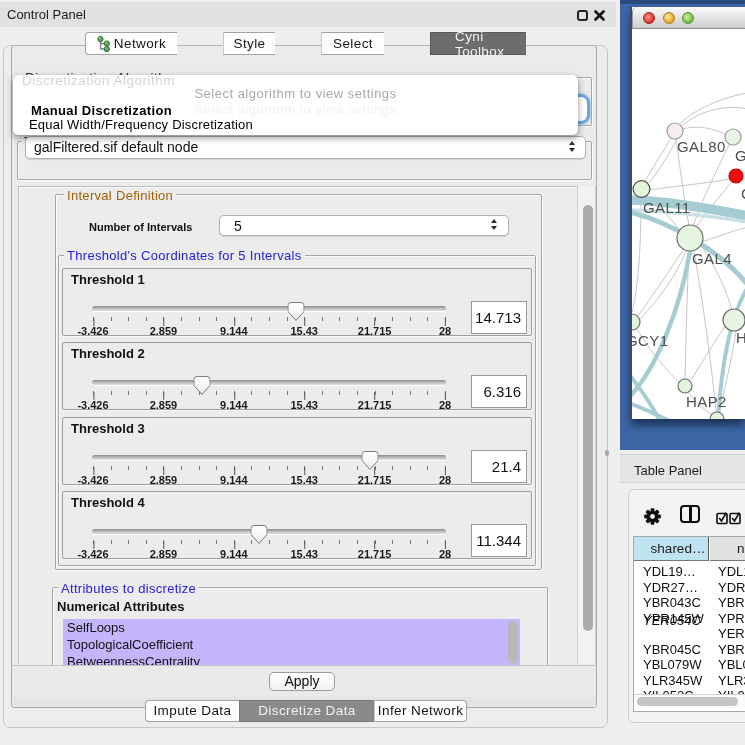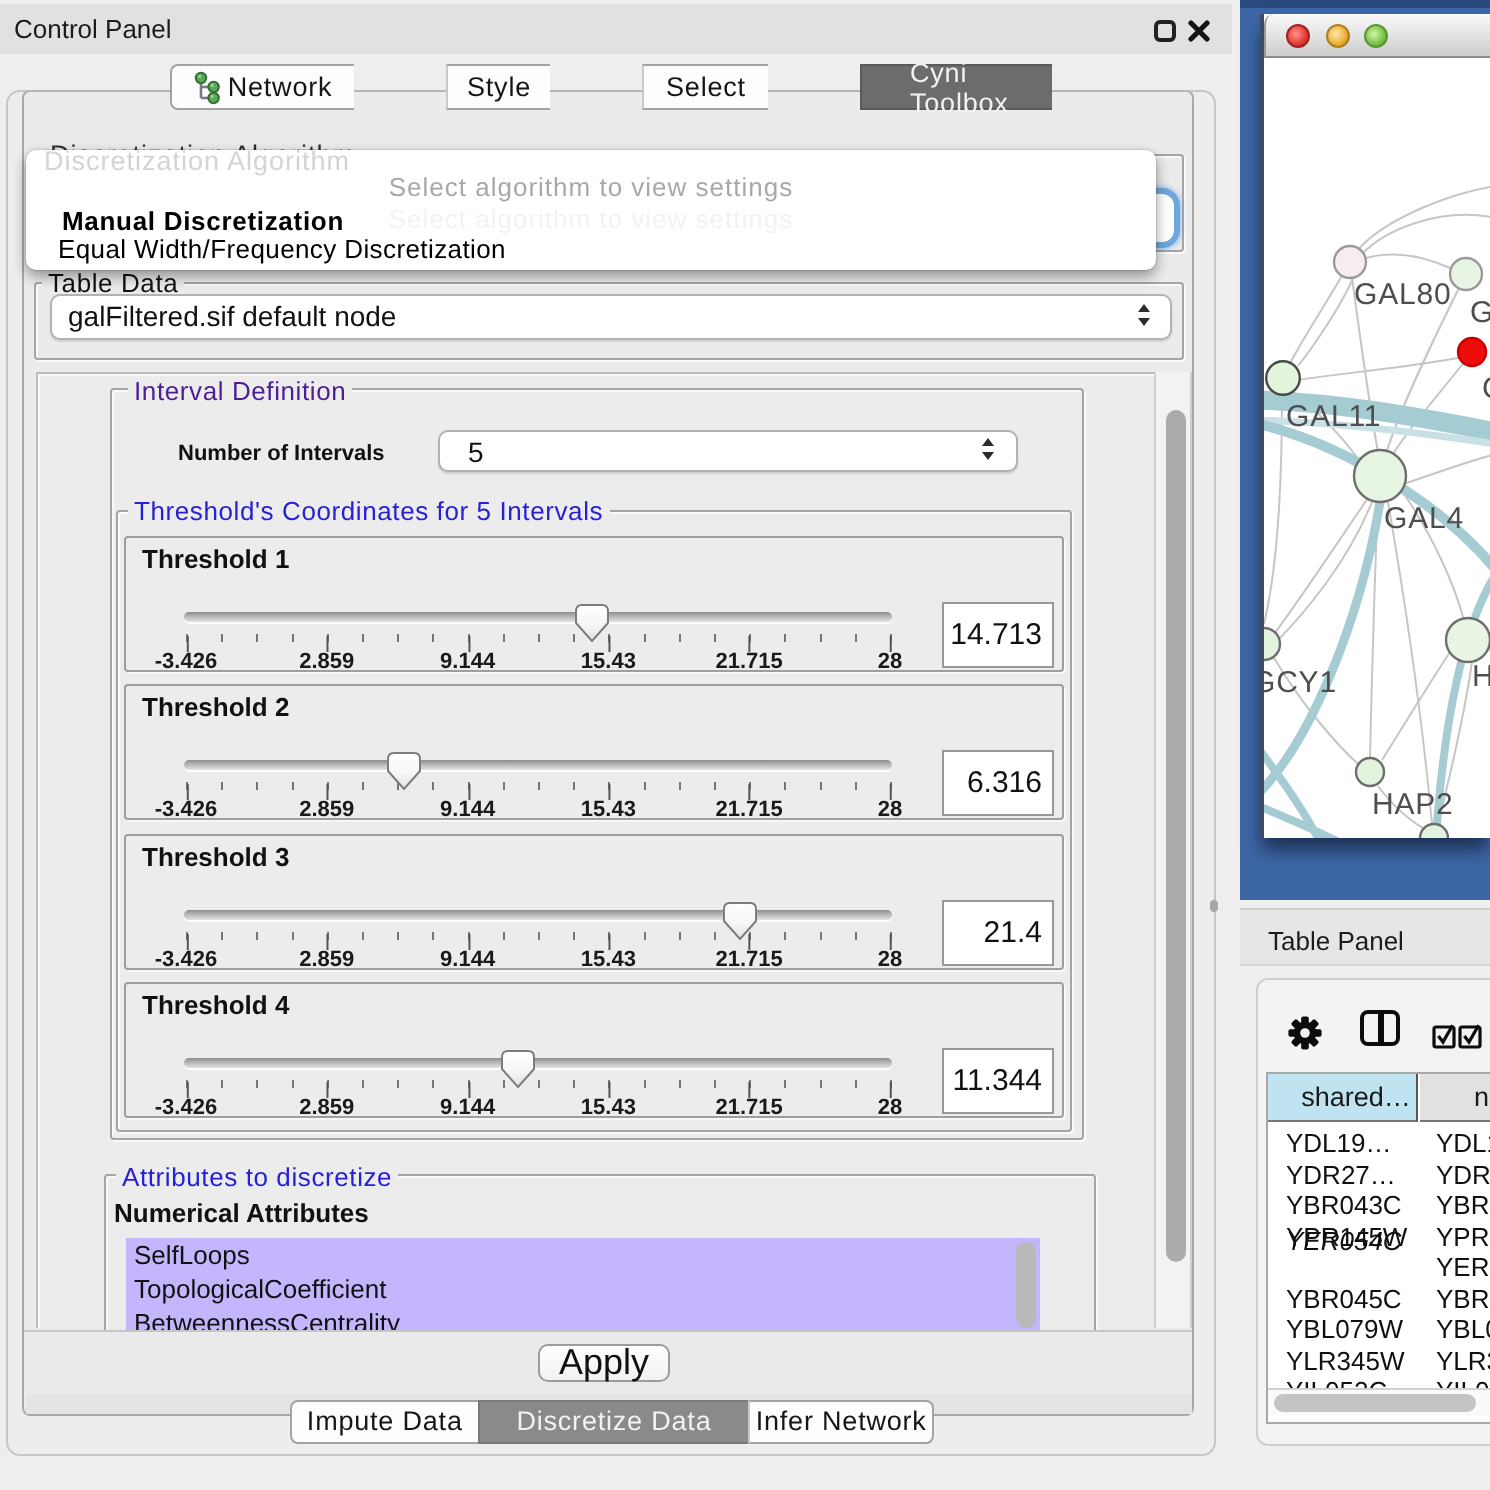--- a/index.html
+++ b/index.html
@@ -95,35 +95,35 @@
 <div class="abs" style="left:3px; top:45px; width:605px; height:683px; background:#ededed; border:1px solid #c6c6c6; border-radius:7px;"></div>
 <div class="abs" id="content"></div>
 <div class="abs" style="left:13px; top:697px; width:583px; height:10px; background:#e4e4e4;"></div>
 
 <div class="abs group" style="left:20px; top:77px; width:572px; height:49px;"></div>
 <div class="abs gtitle" style="left:22px; top:70px; color:#2e2e2e; font-size:13.5px; letter-spacing:0.5px;">Discretization Algorithm</div>
 <div class="abs" style="left:30px; top:97px; width:557px; height:24px; background:#fff; border-radius:6px; box-shadow:0 0 0 3px #6ea7dd, 0 0 2px 4px rgba(110,167,221,0.5); font-size:13px; color:#9a9a9a; text-align:center; line-height:24px;">Select algorithm to view settings</div>
 
 <div class="abs group" style="left:17px; top:141px; width:575px; height:39px;"></div>
 <div class="abs gtitle" style="left:21px; top:134px; background:#ebebeb; color:#111;">Table Data</div>
-<div class="abs combo" style="left:25px; top:147px; width:561px; height:23px;">
+<div class="abs combo" style="left:25px; top:136px; width:561px; height:23px;">
   <span class="txt">galFiltered.sif default node</span>
   <span class="arrows" style="right:7px; top:4px;">
       <span class="up" style="display:block;"></span>
       <span class="dn" style="display:block;"></span>
     </span>
 </div>
 
 <div class="abs" style="left:18px; top:186px; width:559px; height:478px; background:#ececec; border-top:1px solid #bdbdbd; border-left:1px solid #bdbdbd; box-shadow:inset 1px 1px 0 #f8f8f8;"></div>
 <div class="abs sbtrack" style="left:577px; top:186px; width:19px; height:478px;">
     <div class="sbthumb" style="left:5px; top:19px; width:10px; height:426px;"></div>
   </div>
 
 <div class="abs group" style="left:55px; top:194px; width:487px; height:376px;"></div>
-<div class="abs gtitle" style="left:64px; top:188px; background:#ececec; color:#4c1d95;">Interval Definition</div>
+<div class="abs gtitle" style="left:64px; top:188px; background:#ececec; color:#a16207;">Interval Definition</div>
 <div class="abs" style="left:89px; top:221px; font-size:11px; font-weight:bold; color:#111;">Number of Intervals</div>
 <div class="abs combo" style="left:219px; top:215px; width:290px; height:21px;">
   <span class="txt" style="top:2px; left:14px;">5</span>
   <span class="arrows" style="right:8px; top:3px;">
       <span class="up" style="display:block;"></span>
       <span class="dn" style="display:block;"></span>
     </span>
 </div>
 
 <div class="abs group" style="left:58px; top:255px; width:478px; height:311px;"></div>
@@ -209,21 +209,21 @@
 <div class="abs gtitle" style="left:58px; top:581px; background:#ececec; color:#2620d6;">Attributes to discretize</div>
 <div class="abs" style="left:57px; top:599px; font-size:13px; font-weight:bold; color:#111;">Numerical Attributes</div>
 <div class="abs" id="attrlist">
   <div>SelfLoops</div>
   <div>TopologicalCoefficient</div>
   <div>BetweennessCentrality</div>
 </div>
 <div class="abs sbthumb" style="left:508px; top:621px; width:10px; height:43px; background:#b9b9b9;"></div>
 
 <div class="abs" style="left:12px; top:665px; width:584px; height:32px; background:#eaeaea; border-top:1px solid #c6c6c6; border-radius:0 0 4px 4px;"></div>
-<div class="abs" style="left:269px; top:672px; width:66px; height:19px; background:linear-gradient(#ffffff,#f1f1f1); border:1px solid #9c9c9c; border-radius:5px; font-size:18px; text-align:center; line-height:16px; color:#111;">Apply</div>
+<div class="abs" style="left:269px; top:672px; width:66px; height:19px; background:linear-gradient(#ffffff,#f1f1f1); border:1px solid #9c9c9c; border-radius:5px; font-size:14px; text-align:center; line-height:16px; color:#111;">Apply</div>
 
 <div class="abs tabbar" id="bottabs" style="height:21.5px; top:700px;">
   <div class="tab first" style="width:97px;">Impute Data</div>
   <div class="tab sel" style="width:140px; background:#8a8a8a; border-color:#7a7a7a;">Discretize Data</div>
   <div class="tab last" style="width:96px;">Infer Network</div>
 </div>
 
 <div class="abs tabbar" id="toptabs">
   <div class="tab first" style="width:92px;"><svg width="14" height="18" viewBox="0 0 14 18" style="margin-right:3px;">
         <path d="M3.5,4 L3.5,14 M3.5,8.5 L9,8.5 M3.5,14 L9,14" stroke="#7a7a88" stroke-width="1.3" fill="none"></path>

